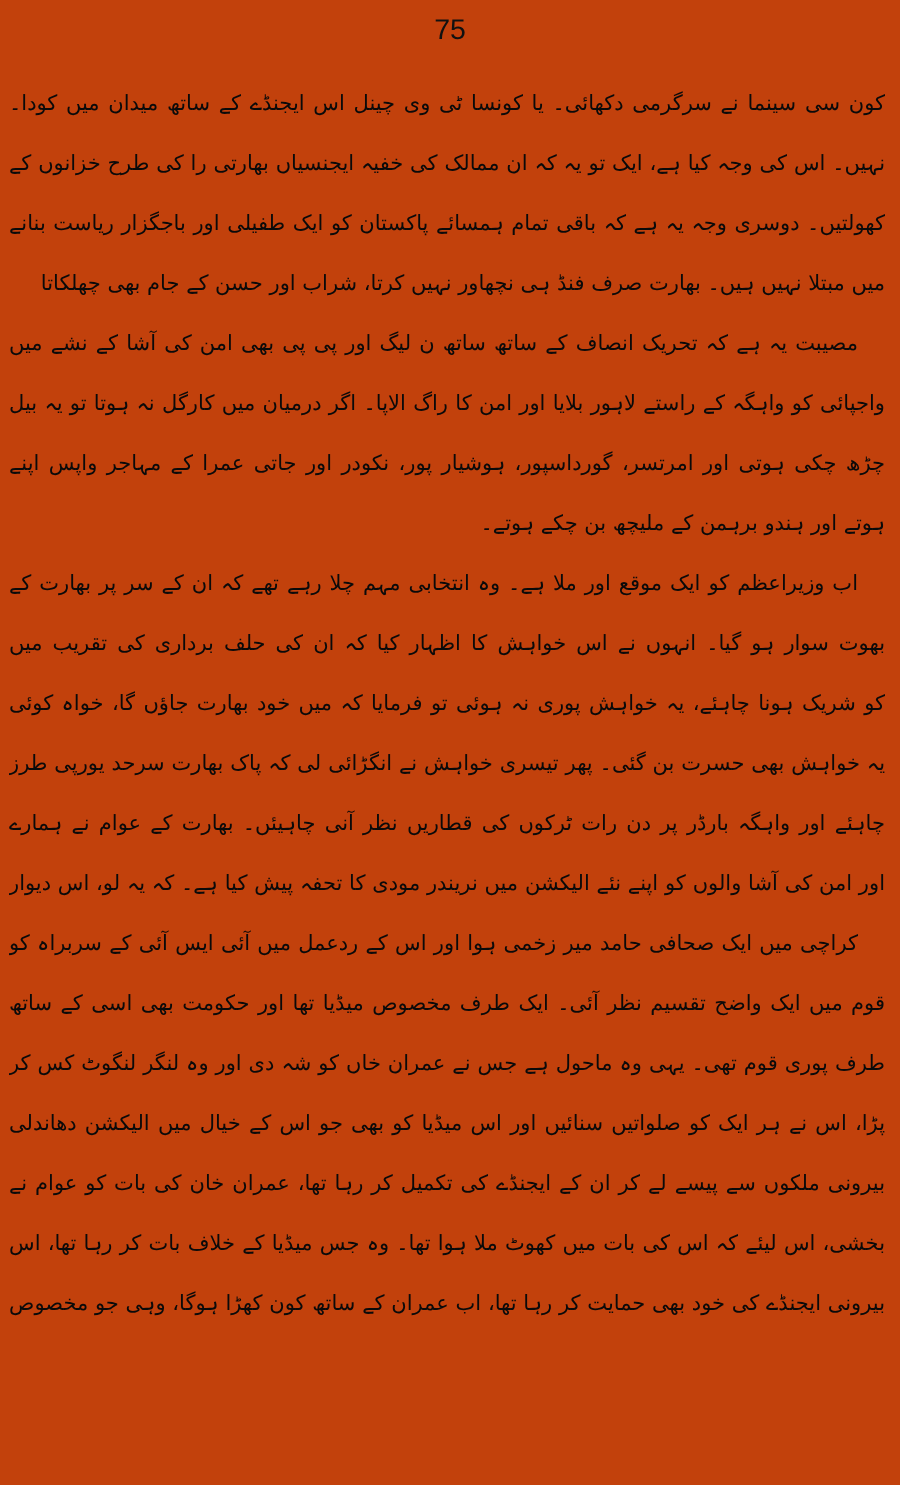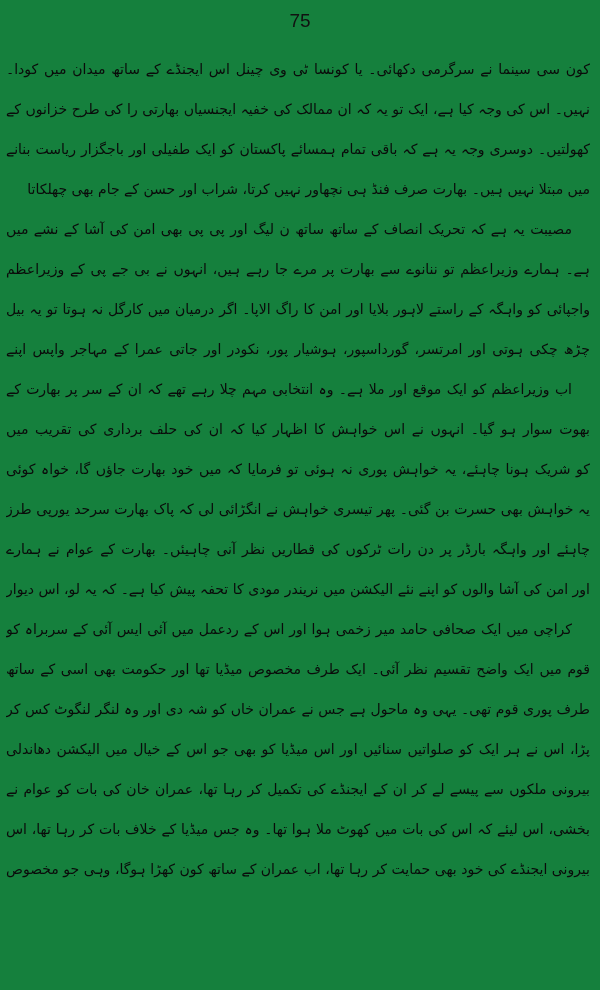--- a/index.html
+++ b/index.html
@@ -10,21 +10,21 @@
   body {
     width: 600px;
     height: 990px;
     overflow: hidden;
     position: relative;
     font-family: "DejaVu Sans", sans-serif;
   }
   .page {
     width: 600px;
     height: 990px;
-    background: #15803d;
+    background: #c2410c;
     color: #0a0a0a;
   }
   .page-number {
     direction: ltr;
     text-align: center;
     padding-top: 10px;
     height: 24px;
     font-family: "Liberation Sans", sans-serif;
     font-size: 19px;
     color: #111111;
@@ -59,23 +59,23 @@
 <body>
 
 <div class="page">
   <div class="page-number">75</div>
   <div class="text-block" id="text-block">
       <div class="line">کون سی سینما نے سرگرمی دکھائی۔ یا کونسا ٹی وی چینل اس ایجنڈے کے ساتھ میدان میں کودا۔ کوئی ایک بھی</div>
       <div class="line">نہیں۔ اس کی وجہ کیا ہے، ایک تو یہ کہ ان ممالک کی خفیہ ایجنسیاں بھارتی را کی طرح خزانوں کے منہ نہیں</div>
       <div class="line">کھولتیں۔ دوسری وجہ یہ ہے کہ باقی تمام ہمسائے پاکستان کو ایک طفیلی اور باجگزار ریاست بنانے کے شوق</div>
       <div class="line para-end">میں مبتلا نہیں ہیں۔ بھارت صرف فنڈ ہی نچھاور نہیں کرتا، شراب اور حسن کے جام بھی چھلکاتا ہے۔</div>
       <div class="line indent">مصیبت یہ ہے کہ تحریک انصاف کے ساتھ ساتھ ن لیگ اور پی پی بھی امن کی آشا کے نشے میں مست</div>
-      <div class="line">ہے۔ ہمارے وزیراعظم تو ننانوے سے بھارت پر مرے جا رہے ہیں، انہوں نے بی جے پی کے وزیراعظم</div>
       <div class="line">واجپائی کو واہگہ کے راستے لاہور بلایا اور امن کا راگ الاپا۔ اگر درمیان میں کارگل نہ ہوتا تو یہ بیل منڈھے</div>
       <div class="line">چڑھ چکی ہوتی اور امرتسر، گورداسپور، ہوشیار پور، نکودر اور جاتی عمرا کے مہاجر واپس اپنے گھروں میں جا آباد</div>
+      <div class="line para-end">ہوتے اور ہندو برہمن کے ملیچھ بن چکے ہوتے۔</div>
       <div class="line indent">اب وزیراعظم کو ایک موقع اور ملا ہے۔ وہ انتخابی مہم چلا رہے تھے کہ ان کے سر پر بھارت کے عشق کا</div>
       <div class="line">بھوت سوار ہو گیا۔ انہوں نے اس خواہش کا اظہار کیا کہ ان کی حلف برداری کی تقریب میں بھارتی وزیراعظم</div>
       <div class="line">کو شریک ہونا چاہئے، یہ خواہش پوری نہ ہوئی تو فرمایا کہ میں خود بھارت جاؤں گا، خواہ کوئی بلائے یا نہ بلائے،</div>
       <div class="line">یہ خواہش بھی حسرت بن گئی۔ پھر تیسری خواہش نے انگڑائی لی کہ پاک بھارت سرحد یورپی طرز پر کھلی ہونی</div>
       <div class="line">چاہئے اور واہگہ بارڈر پر دن رات ٹرکوں کی قطاریں نظر آنی چاہیئں۔ بھارت کے عوام نے ہمارے وزیراعظم</div>
       <div class="line">اور امن کی آشا والوں کو اپنے نئے الیکشن میں نریندر مودی کا تحفہ پیش کیا ہے۔ کہ یہ لو، اس دیوار گریہ سے</div>
       <div class="line indent">کراچی میں ایک صحافی حامد میر زخمی ہوا اور اس کے ردعمل میں آئی ایس آئی کے سربراہ کو نشانہ بنایا گیا تو</div>
       <div class="line">قوم میں ایک واضح تقسیم نظر آئی۔ ایک طرف مخصوص میڈیا تھا اور حکومت بھی اسی کے ساتھ نظر آئی اور دوسری</div>
       <div class="line">طرف پوری قوم تھی۔ یہی وہ ماحول ہے جس نے عمران خاں کو شہ دی اور وہ لنگر لنگوٹ کس کر میدان میں کود</div>
       <div class="line">پڑا، اس نے ہر ایک کو صلواتیں سنائیں اور اس میڈیا کو بھی جو اس کے خیال میں الیکشن دھاندلی میں ملوث تھا یا</div>

